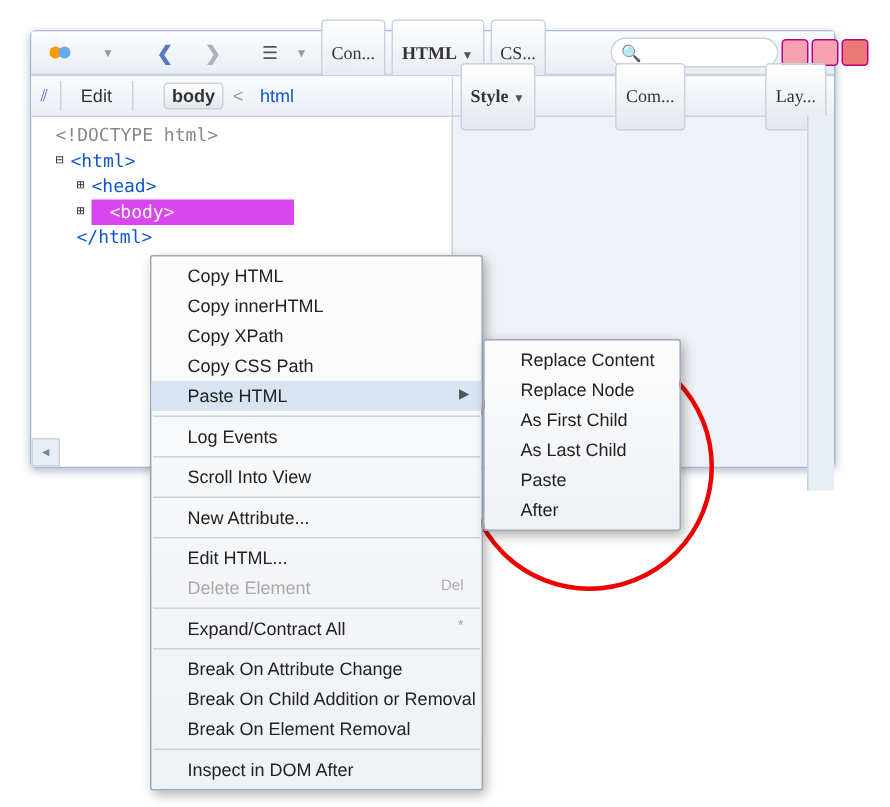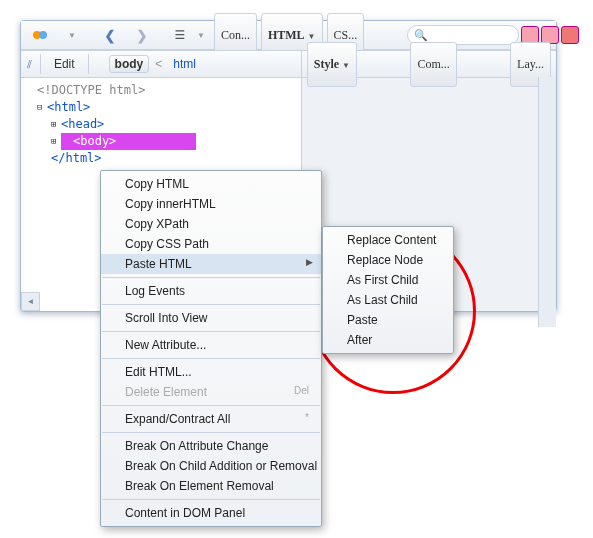--- a/index.html
+++ b/index.html
@@ -236,21 +236,21 @@
   <div class="sep"></div>
   <div class="item">Edit HTML...</div>
   <div class="item disabled"><span>Delete Element</span><span class="shortcut">Del</span></div>
   <div class="sep"></div>
   <div class="item"><span>Expand/Contract All</span><span class="shortcut">*</span></div>
   <div class="sep"></div>
   <div class="item">Break On Attribute Change</div>
   <div class="item">Break On Child Addition or Removal</div>
   <div class="item">Break On Element Removal</div>
   <div class="sep"></div>
-  <div class="item">Content in DOM Panel</div>
+  <div class="item">Inspect in DOM After</div>
 </div>
 
 <div class="ctx-menu" style="left:322px; top:226px; width:130px;">
   <div class="item">Replace Content</div>
   <div class="item">Replace Node</div>
   <div class="item">As First Child</div>
   <div class="item">As Last Child</div>
   <div class="item">Paste</div>
   <div class="item">After</div>
 </div>

